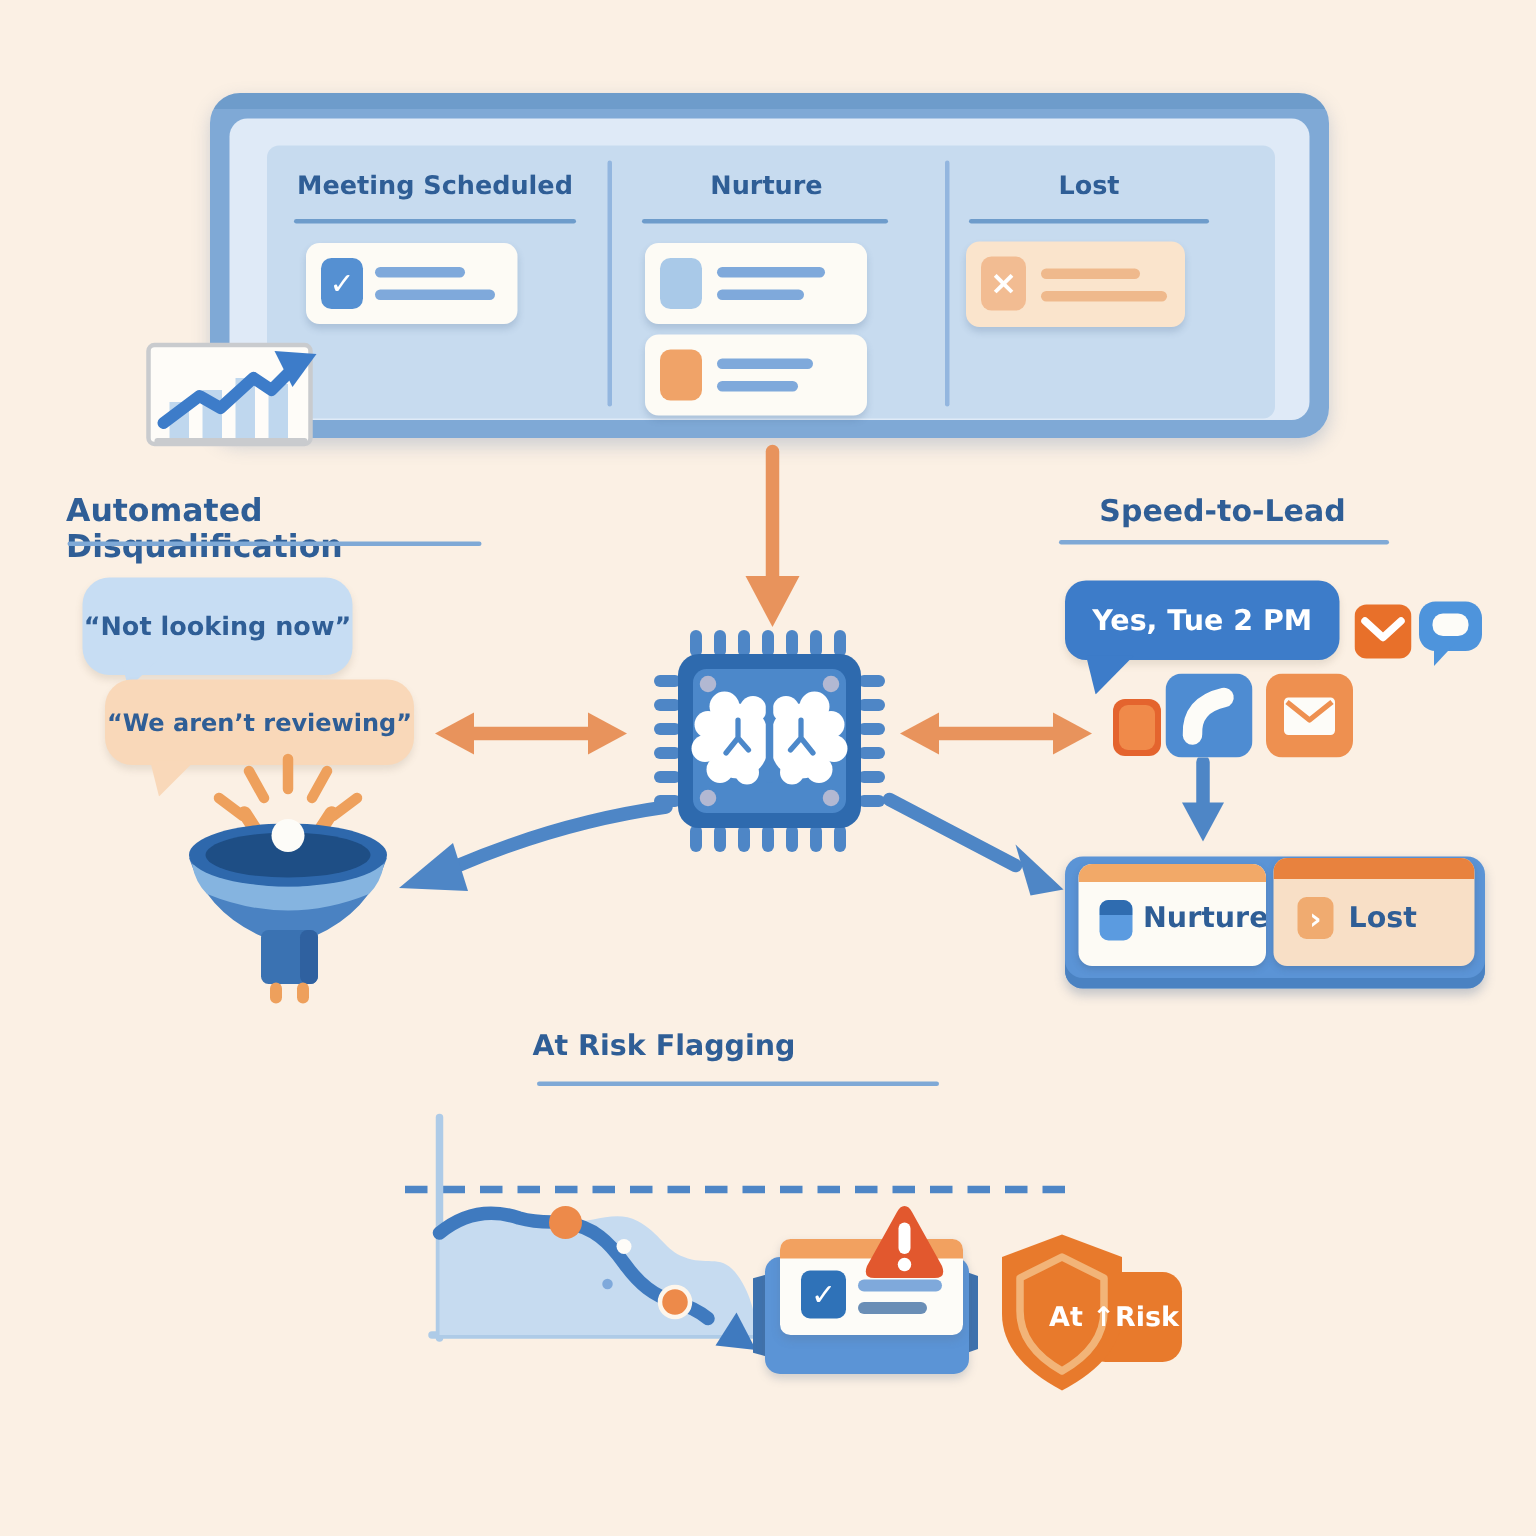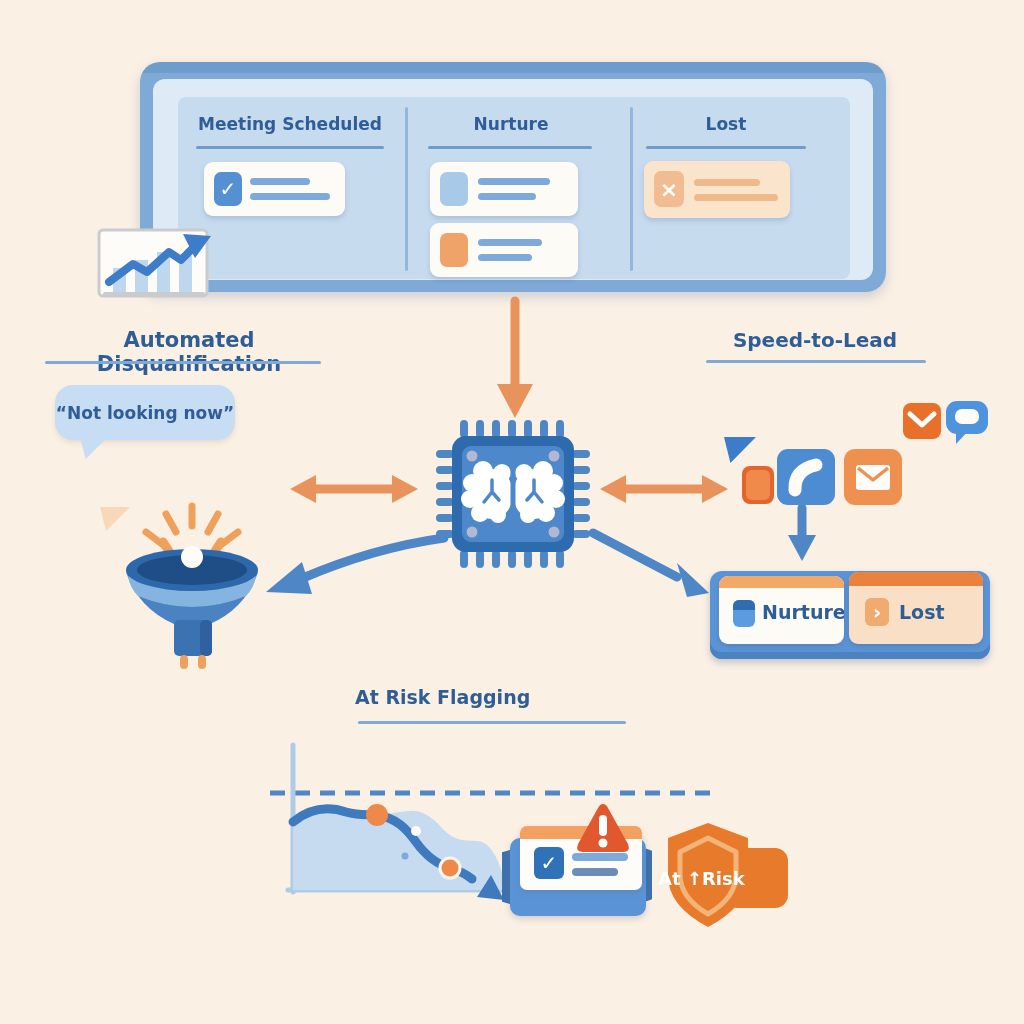--- a/index.html
+++ b/index.html
@@ -1,19 +1,19 @@
 <!DOCTYPE html>
 <html><head>
 <meta charset="utf-8">
 <style>
   html,body{margin:0;padding:0;}
   .canvas{position:relative;width:1024px;height:1024px;background:#FBF0E4;
           font-family:"DejaVu Sans", sans-serif;overflow:hidden;padding-left:36px;}
   .abs{position:absolute;}
-  .hdr{font-weight:bold;color:#2F5E96;text-align:center;}
+  .hdr{font-weight:bold;color:#2F5E96;}
   .underline{background:#7FA9D6;border-radius:2px;height:3px;}
   
   .board-frame{background:linear-gradient(#6E9CCB 0 11px,#7FA9D6 11px);border-radius:20px;
                box-shadow:0 5px 12px rgba(100,130,170,.30);}
   .board-inner{background:#DFEAF7;border-radius:12px;}
   .board-panel{background:#C7DBEF;border-radius:8px;}
   .col-divider{width:3px;background:#93B6DF;border-radius:2px;}
   .col-underline{height:3px;background:#6E9CCB;border-radius:2px;}
   .col-header{font-weight:bold;color:#2F5E96;font-size:17px;text-align:center;}
   .kcard{border-radius:9px;box-shadow:0 3px 5px rgba(60,90,130,.20);}
@@ -172,23 +172,24 @@
       <g stroke="#4C88CA" stroke-width="3.5" fill="none" stroke-linecap="round">
         <path d="M56,60 L56,72 M56,72 L48,82 M56,72 L63,80"></path>
         <path d="M98,60 L98,72 M98,72 L106,82 M98,72 L91,80"></path>
       </g>
     </g>
   </svg>
 
   <div class="abs hdr" style="left:44px;top:328px;width:290px;font-size:21px;">Automated Disqualification</div>
   <div class="abs underline" style="left:45px;top:361px;width:276px;"></div>
 
-  <div class="abs bubble" style="left:55px;top:385px;width:180px;height:55px;background:#C7DDF3;font-size:17px;">“Not looking now”</div>
+  <div class="abs bubble" style="left:55px;top:385px;width:180px;height:65px;background:#C7DDF3;font-size:17px;">“Not looking now”</div>
   <div class="abs tail" style="left:80px;top:437px;width:28px;height:22px;background:#C7DDF3;"></div>
 
+  <div class="abs bubble" style="left:70px;top:453px;width:206px;height:57px;background:#F9D8B9;font-size:16px;">“We aren’t reviewing”</div>
   <div class="abs tail" style="left:100px;top:507px;width:30px;height:24px;background:#F9D8B9;"></div>
 
   <svg class="abs" style="left:118px;top:500px;" width="155" height="172" viewBox="0 0 155 172">
     <g stroke="#EEA05C" stroke-width="7" stroke-linecap="round">
       <line x1="74" y1="6" x2="74" y2="26"></line>
       <line x1="48" y1="14" x2="58" y2="32"></line>
       <line x1="100" y1="14" x2="90" y2="32"></line>
       <line x1="28" y1="32" x2="44" y2="44"></line>
       <line x1="120" y1="32" x2="104" y2="44"></line>
     </g>
@@ -203,20 +204,21 @@
     <circle cx="74" cy="57" r="11" fill="#FDFCF8"></circle>
     <rect x="56" y="120" width="38" height="36" rx="5" fill="#3A72B2"></rect>
     <rect x="82" y="120" width="12" height="36" rx="5" fill="#2F61A0"></rect>
     <rect x="62" y="155" width="8" height="14" rx="4" fill="#EEA05C"></rect>
     <rect x="80" y="155" width="8" height="14" rx="4" fill="#EEA05C"></rect>
   </svg>
 
   <div class="abs hdr" style="left:700px;top:328px;width:230px;font-size:20px;text-align:center;">Speed-to-Lead</div>
   <div class="abs underline" style="left:706px;top:360px;width:220px;"></div>
 
+  <div class="abs bubble" style="left:710px;top:387px;width:183px;height:53px;background:#3D7CC9;color:#FFFFFF;font-size:19px;border-radius:14px;">Yes, Tue 2 PM</div>
   <div class="abs tail" style="left:724px;top:437px;width:32px;height:26px;background:#3D7CC9;"></div>
 
   <svg class="abs" style="left:903px;top:401px;" width="38" height="40" viewBox="0 0 38 40">
     <rect x="0" y="2" width="38" height="36" rx="8" fill="#E8702A"></rect>
     <polyline points="7,13 19,24 31,13" fill="none" stroke="#FFFFFF" stroke-width="5" stroke-linecap="round" stroke-linejoin="round"></polyline>
   </svg>
   <svg class="abs" style="left:944px;top:399px;" width="46" height="46" viewBox="0 0 46 46">
     <rect x="2" y="2" width="42" height="33" rx="11" fill="#4E94DC"></rect>
     <polygon points="12,30 26,30 12,45" fill="#4E94DC"></polygon>
     <rect x="11" y="10" width="24" height="15" rx="7" fill="#FDFCF8"></rect>
@@ -285,15 +287,15 @@
     <path d="M29,4 Q32,4 34,8 L54,44 Q57,52 49,52 L9,52 Q1,52 4,44 L24,8 Q26,4 29,4 Z" fill="#E2582E"></path>
     <rect x="25" y="15" width="8" height="21" rx="4" fill="#FFFFFF"></rect>
     <circle cx="29" cy="43" r="4.5" fill="#FFFFFF"></circle>
   </svg>
 
   <svg class="abs" style="left:656px;top:820px;" width="134" height="112" viewBox="0 0 134 112">
     <rect x="68" y="28" width="64" height="60" rx="13" fill="#E87A2C"></rect>
     <path d="M52,3 L92,18 L92,56 Q92,86 52,107 Q12,86 12,56 L12,18 Z" fill="#E87A2C"></path>
     <path d="M24,32 L52,18 L80,32 L80,54 Q80,78 52,94 Q24,78 24,54 Z" fill="none" stroke="#F2B478" stroke-width="5" stroke-linejoin="round"></path>
   </svg>
-  <div class="abs" style="left:658px;top:868px;width:128px;text-align:left;color:#FFFFFF;font-weight:bold;font-size:18px;">At ↑Risk</div>
+  <div class="abs" style="left:658px;top:868px;width:128px;text-align:right;color:#FFFFFF;font-weight:bold;font-size:18px;">At ↑Risk</div>
 
 </div>
 
 </body></html>

